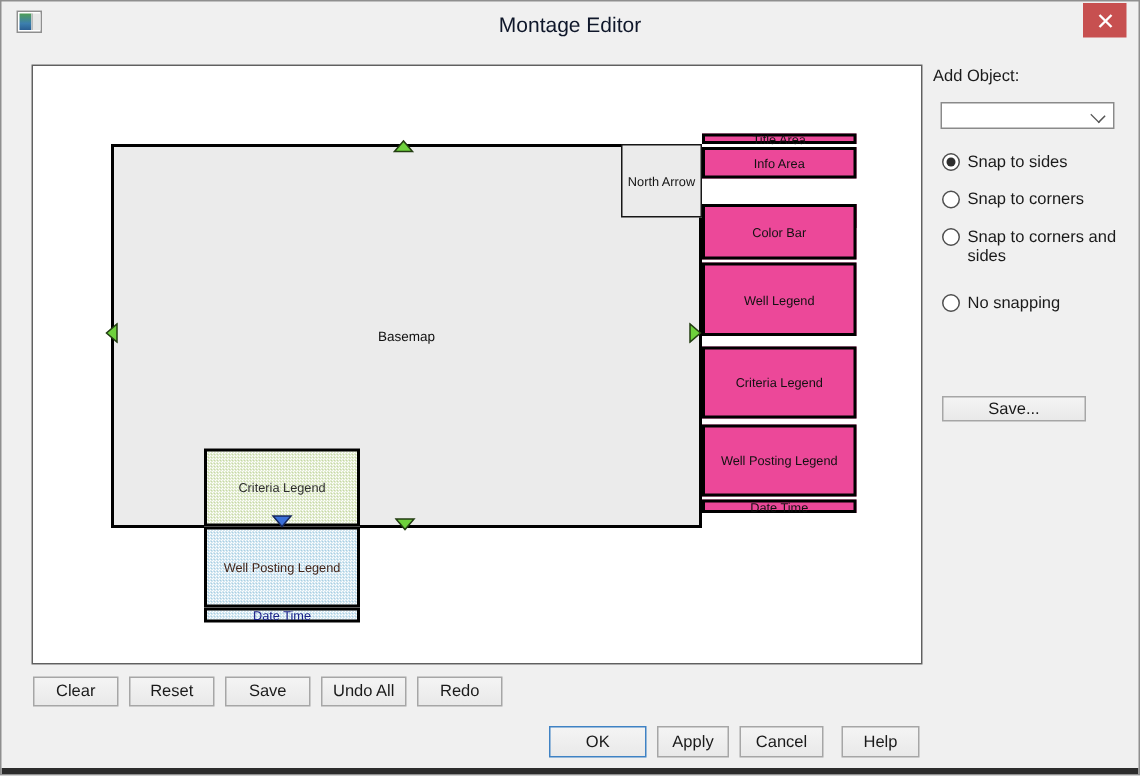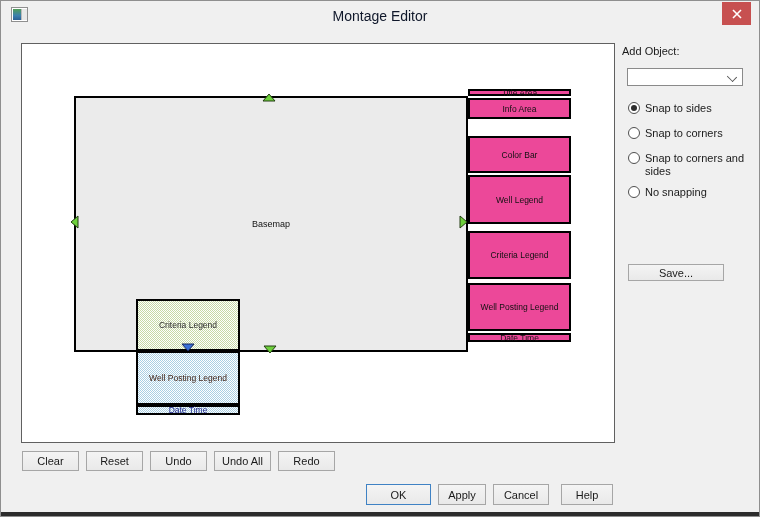--- a/index.html
+++ b/index.html
@@ -54,20 +54,23 @@
       </svg>
     </div>
   </div>
 
   <div class="canvas">
 
     <div class="basemap">
       <span>Basemap</span>
     </div>
 
+    <div class="north">
+      <span>North Arrow</span>
+    </div>
 
     <div class="slot" style="top:45px;height:7px;">
         <span>Title Area</span>
       </div>
     <div class="slot" style="top:54px;height:21px;">
         <span>Info Area</span>
       </div>
     <div class="slot" style="top:92px;height:16px;padding-left:20px;">
         <span>Scale Bar</span>
       </div>
@@ -126,30 +129,30 @@
     <span class="radio-label">Snap to sides</span>
   </div>
   <div class="radio-row" style="top:126px;">
     <span class="radio"></span>
     <span class="radio-label">Snap to corners</span>
   </div>
   <div class="radio-row" style="top:151px;">
     <span class="radio"></span>
     <span class="radio-label wrap-label">Snap to corners and sides</span>
   </div>
-  <div class="radio-row" style="top:185px;">
+  <div class="radio-row" style="top:195px;">
     <span class="radio"></span>
     <span class="radio-label">No snapping</span>
   </div>
 
   <div class="btn" style="left:627px;top:263px;width:96px;height:17px;">Save...</div>
 
   <div class="btn" style="left:21px;top:450px;width:57px;height:20px;">Clear</div>
   <div class="btn" style="left:85px;top:450px;width:57px;height:20px;">Reset</div>
-  <div class="btn" style="left:149px;top:450px;width:57px;height:20px;">Undo</div>
+  <div class="btn" style="left:149px;top:450px;width:57px;height:20px;">Save</div>
   <div class="btn" style="left:213px;top:450px;width:57px;height:20px;">Undo All</div>
   <div class="btn" style="left:277px;top:450px;width:57px;height:20px;">Redo</div>
 
   <div class="btn btn-default" style="left:365px;top:483px;width:65px;height:21px;">OK</div>
   <div class="btn" style="left:437px;top:483px;width:48px;height:21px;">Apply</div>
   <div class="btn" style="left:492px;top:483px;width:56px;height:21px;">Cancel</div>
   <div class="btn" style="left:560px;top:483px;width:52px;height:21px;">Help</div>
 
   <div class="bottom-strip"></div>
 </div>

